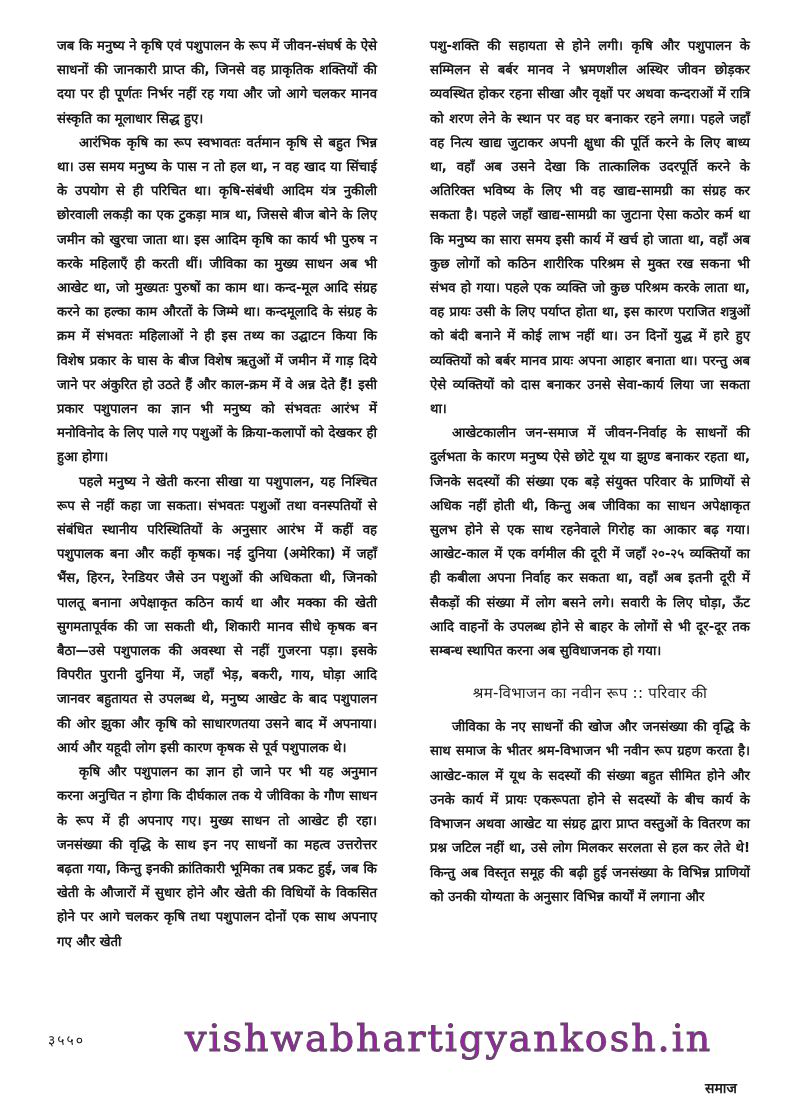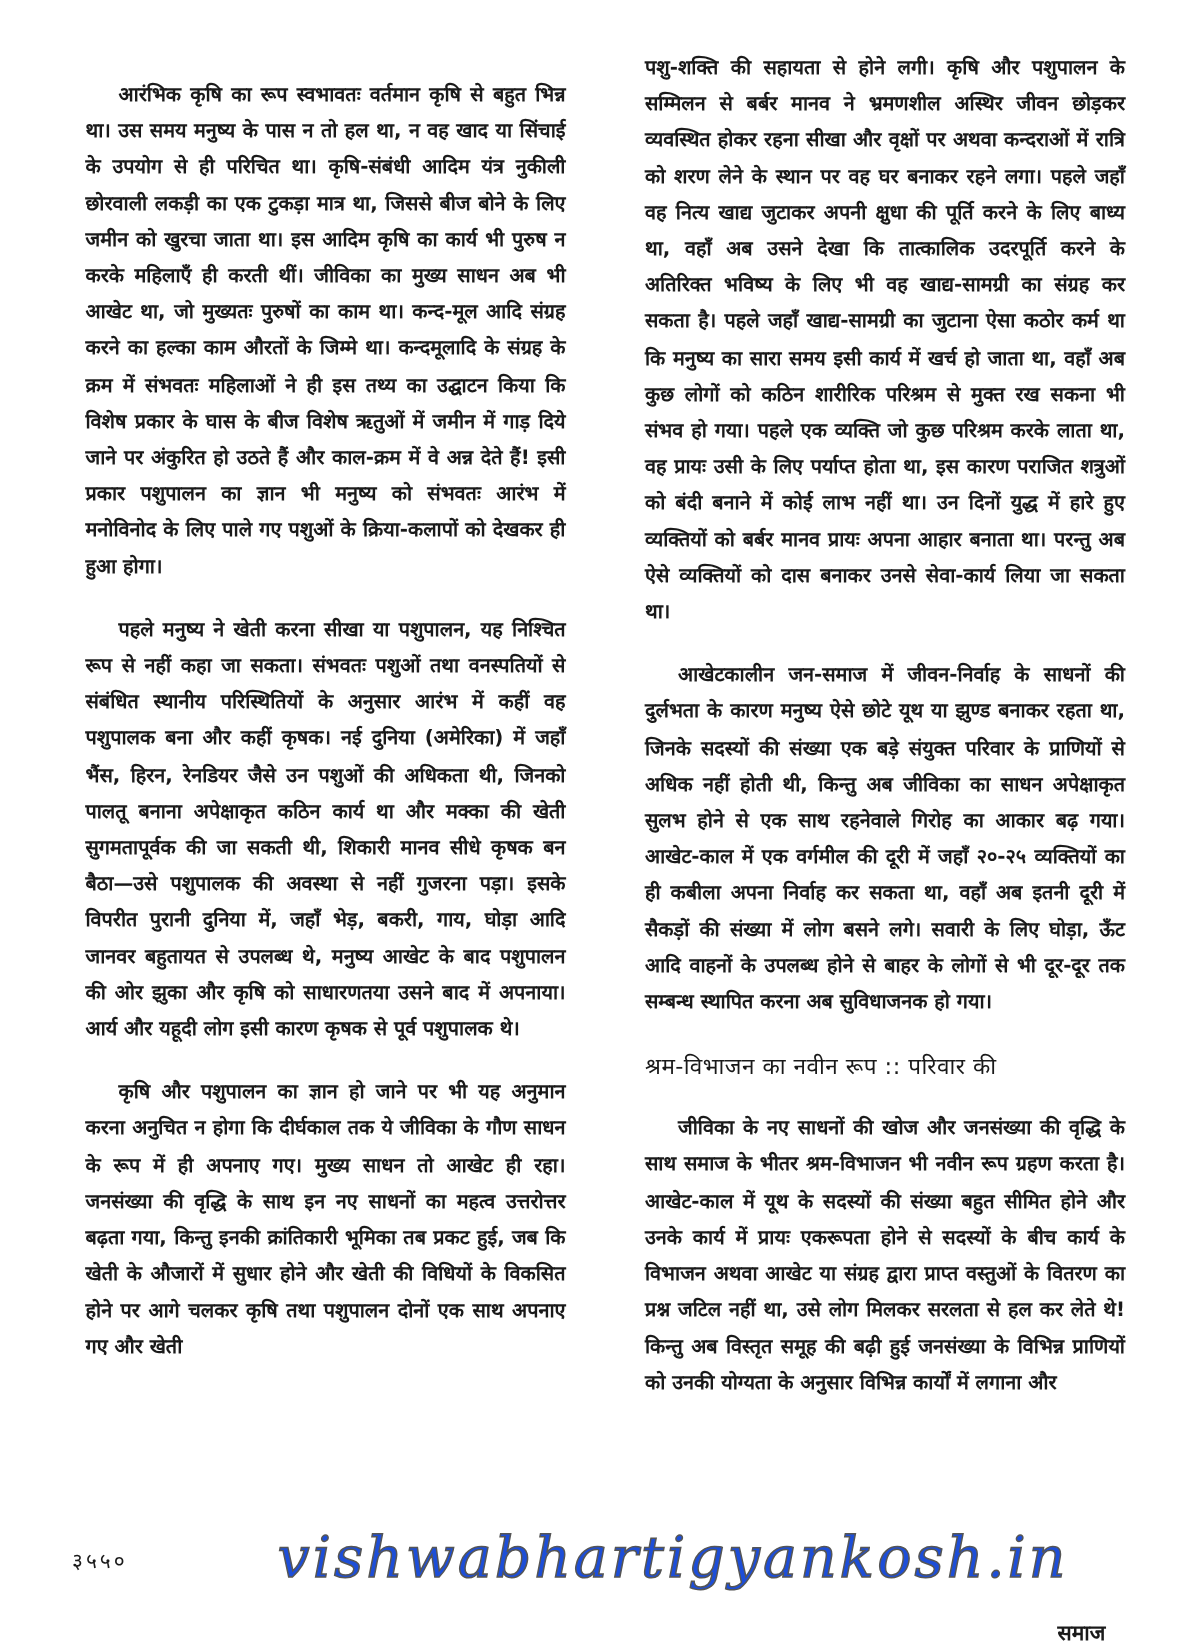--- a/index.html
+++ b/index.html
@@ -2,32 +2,33 @@
 <html><head>
   <meta charset="utf-8">
   <style>
     html, body { margin: 0; padding: 0; background: #ffffff; }
     body { width: 789px; height: 1100px; position: relative; overflow: hidden; color: #1a1a1a;
       font-family: "DejaVu Sans", sans-serif; }
     .col { position: absolute; top: 34px; font-size: 13.2px; line-height: 24.2px; font-weight: bold; text-align: justify; }
     .col-left { left: 57px; width: 320px; }
     .col-right { left: 430px; width: 320px; top: 34px; }
     .col p { margin: 0; }
-    .col p.indent { text-indent: 22px; margin-top: 18px; }
+    .col p.indent { text-indent: 22px; }
     .col p.noindent { text-indent: 0; }
-    .heading { font-weight: normal; font-size: 15px; line-height: 24px; margin: 18px 0 10px 0 !important; letter-spacing: 0.3px; }
+    .heading { font-weight: normal; text-align: center; font-size: 15px; line-height: 24px; margin: 18px 0 10px 0 !important; letter-spacing: 0.3px; }
     .footer-left { position: absolute; left: 48px; top: 1030px; font-size: 14px; font-weight: normal; letter-spacing: 2px; text-align: center; }
     .footer-right { position: absolute; left: 705px; top: 1030px; font-size: 14px; font-weight: bold; margin-top: 48px; }
-    .watermark { position: absolute; left: 185px; top: 1016px; font-family: "DejaVu Serif", serif; font-style: italic; font-size: 38px;
-      color: #1d4ed8; -webkit-text-stroke: 1px #555; letter-spacing: 2px; }
+    .watermark { position: absolute; left: 185px; top: 1016px; font-family: "DejaVu Serif", serif; font-size: 38px;
+      color: #a21caf; -webkit-text-stroke: 1px #555; letter-spacing: 2px; }
   </style>
 </head>
 <body>
 
 <div class="col col-left">
+  <p class="noindent">जब कि मनुष्य ने कृषि एवं पशुपालन के रूप में जीवन-संघर्ष के ऐसे साधनों की जानकारी प्राप्त की, जिनसे वह प्राकृतिक शक्तियों की दया पर ही पूर्णतः निर्भर नहीं रह गया और जो आगे चलकर मानव संस्कृति का मूलाधार सिद्ध हुए।</p>
   <p class="indent">आरंभिक कृषि का रूप स्वभावतः वर्तमान कृषि से बहुत भिन्न था। उस समय मनुष्य के पास न तो हल था, न वह खाद या सिंचाई के उपयोग से ही परिचित था। कृषि-संबंधी आदिम यंत्र नुकीली छोरवाली लकड़ी का एक टुकड़ा मात्र था, जिससे बीज बोने के लिए जमीन को खुरचा जाता था। इस आदिम कृषि का कार्य भी पुरुष न करके महिलाएँ ही करती थीं। जीविका का मुख्य साधन अब भी आखेट था, जो मुख्यतः पुरुषों का काम था। कन्द-मूल आदि संग्रह करने का हल्का काम औरतों के जिम्मे था। कन्दमूलादि के संग्रह के क्रम में संभवतः महिलाओं ने ही इस तथ्य का उद्घाटन किया कि विशेष प्रकार के घास के बीज विशेष ऋतुओं में जमीन में गाड़ दिये जाने पर अंकुरित हो उठते हैं और काल-क्रम में वे अन्न देते हैं! इसी प्रकार पशुपालन का ज्ञान भी मनुष्य को संभवतः आरंभ में मनोविनोद के लिए पाले गए पशुओं के क्रिया-कलापों को देखकर ही हुआ होगा।</p>
   <p class="indent">पहले मनुष्य ने खेती करना सीखा या पशुपालन, यह निश्चित रूप से नहीं कहा जा सकता। संभवतः पशुओं तथा वनस्पतियों से संबंधित स्थानीय परिस्थितियों के अनुसार आरंभ में कहीं वह पशुपालक बना और कहीं कृषक। नई दुनिया (अमेरिका) में जहाँ भैंस, हिरन, रेनडियर जैसे उन पशुओं की अधिकता थी, जिनको पालतू बनाना अपेक्षाकृत कठिन कार्य था और मक्का की खेती सुगमतापूर्वक की जा सकती थी, शिकारी मानव सीधे कृषक बन बैठा—उसे पशुपालक की अवस्था से नहीं गुजरना पड़ा। इसके विपरीत पुरानी दुनिया में, जहाँ भेड़, बकरी, गाय, घोड़ा आदि जानवर बहुतायत से उपलब्ध थे, मनुष्य आखेट के बाद पशुपालन की ओर झुका और कृषि को साधारणतया उसने बाद में अपनाया। आर्य और यहूदी लोग इसी कारण कृषक से पूर्व पशुपालक थे।</p>
   <p class="indent">कृषि और पशुपालन का ज्ञान हो जाने पर भी यह अनुमान करना अनुचित न होगा कि दीर्घकाल तक ये जीविका के गौण साधन के रूप में ही अपनाए गए। मुख्य साधन तो आखेट ही रहा। जनसंख्या की वृद्धि के साथ इन नए साधनों का महत्व उत्तरोत्तर बढ़ता गया, किन्तु इनकी क्रांतिकारी भूमिका तब प्रकट हुई, जब कि खेती के औजारों में सुधार होने और खेती की विधियों के विकसित होने पर आगे चलकर कृषि तथा पशुपालन दोनों एक साथ अपनाए गए और खेती</p>
 </div>
 
 <div class="col col-right">
   <p class="noindent">पशु-शक्ति की सहायता से होने लगी। कृषि और पशुपालन के सम्मिलन से बर्बर मानव ने भ्रमणशील अस्थिर जीवन छोड़कर व्यवस्थित होकर रहना सीखा और वृक्षों पर अथवा कन्दराओं में रात्रि को शरण लेने के स्थान पर वह घर बनाकर रहने लगा। पहले जहाँ वह नित्य खाद्य जुटाकर अपनी क्षुधा की पूर्ति करने के लिए बाध्य था, वहाँ अब उसने देखा कि तात्कालिक उदरपूर्ति करने के अतिरिक्त भविष्य के लिए भी वह खाद्य-सामग्री का संग्रह कर सकता है। पहले जहाँ खाद्य-सामग्री का जुटाना ऐसा कठोर कर्म था कि मनुष्य का सारा समय इसी कार्य में खर्च हो जाता था, वहाँ अब कुछ लोगों को कठिन शारीरिक परिश्रम से मुक्त रख सकना भी संभव हो गया। पहले एक व्यक्ति जो कुछ परिश्रम करके लाता था, वह प्रायः उसी के लिए पर्याप्त होता था, इस कारण पराजित शत्रुओं को बंदी बनाने में कोई लाभ नहीं था। उन दिनों युद्ध में हारे हुए व्यक्तियों को बर्बर मानव प्रायः अपना आहार बनाता था। परन्तु अब ऐसे व्यक्तियों को दास बनाकर उनसे सेवा-कार्य लिया जा सकता था।</p>
   <p class="indent">आखेटकालीन जन-समाज में जीवन-निर्वाह के साधनों की दुर्लभता के कारण मनुष्य ऐसे छोटे यूथ या झुण्ड बनाकर रहता था, जिनके सदस्यों की संख्या एक बड़े संयुक्त परिवार के प्राणियों से अधिक नहीं होती थी, किन्तु अब जीविका का साधन अपेक्षाकृत सुलभ होने से एक साथ रहनेवाले गिरोह का आकार बढ़ गया। आखेट-काल में एक वर्गमील की दूरी में जहाँ २०-२५ व्यक्तियों का ही कबीला अपना निर्वाह कर सकता था, वहाँ अब इतनी दूरी में सैकड़ों की संख्या में लोग बसने लगे। सवारी के लिए घोड़ा, ऊँट आदि वाहनों के उपलब्ध होने से बाहर के लोगों से भी दूर-दूर तक सम्बन्ध स्थापित करना अब सुविधाजनक हो गया।</p>
   <div class="heading">
     <div>श्रम-विभाजन का नवीन रूप :: परिवार की</div>

